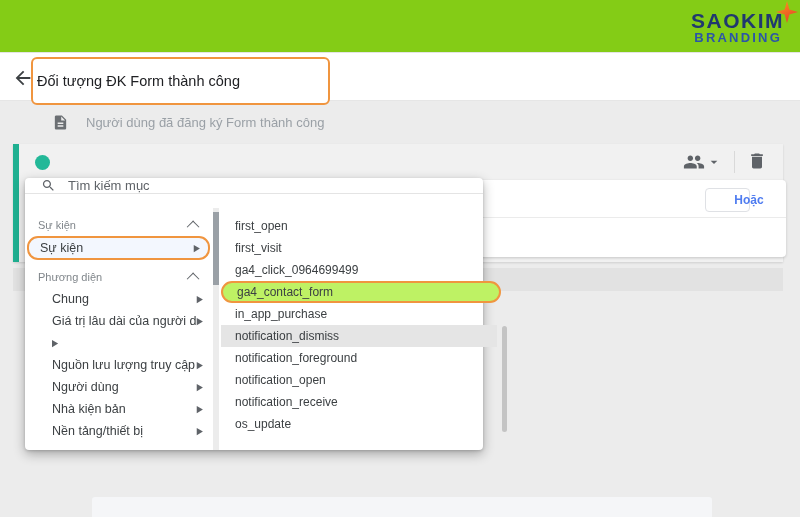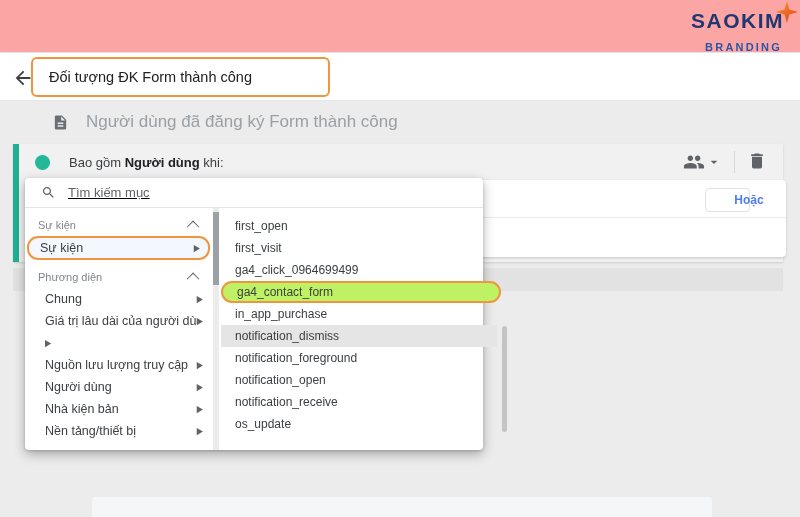--- a/index.html
+++ b/index.html
@@ -1,36 +1,36 @@
 <!DOCTYPE html>
 <html><head>
 <meta charset="utf-8">
 <style>
   * { margin:0; padding:0; box-sizing:border-box; }
   html,body { width:800px; height:517px; }
   body { font-family:"Liberation Sans", sans-serif; background:#ececec; overflow:hidden; }
   .screen { position:relative; width:800px; height:517px; background:#ececec; }
 
   
-  .topbar { position:absolute; left:0; top:0; width:800px; height:53px; background:#fca5a5; border-bottom:1px solid #e4e4e4; }
+  .topbar { position:absolute; left:0; top:0; width:800px; height:53px; background:#84cc16; border-bottom:1px solid #e4e4e4; }
   .brand { position:absolute; right:16px; top:10px; text-align:right; line-height:1; }
   .brand-row { position:relative; display:inline-block; }
   .brand-name { font-size:21px; font-weight:bold; letter-spacing:1.5px; color:#20386f; }
   .brand-star { position:absolute; right:-14px; top:-9px; width:22px; height:22px; }
-  .brand-tagline { font-size:11px; font-weight:bold; letter-spacing:2.2px; color:#2b55a8; margin-top:11px; padding-right:2px; }
+  .brand-tagline { font-size:13px; font-weight:bold; letter-spacing:2.2px; color:#2b55a8; margin-top:0; padding-right:2px; }
 
   
   .titlebar { position:absolute; left:0; top:53px; width:800px; height:48px; background:#ffffff; border-bottom:1px solid #e6e6e6; }
   .back-btn { position:absolute; left:12px; top:14px; width:22px; height:22px; color:#3c4043; cursor:pointer; }
-  .title-input { position:absolute; left:31px; top:4px; width:299px; height:40px; border:2px solid #f0953f; border-radius:6px; background:#fff; font-family:"Liberation Sans",sans-serif; font-size:14.5px; color:#202124; padding:0 16px; outline:none; }
+  .title-input { position:absolute; left:31px; top:4px; width:299px; height:48px; border:2px solid #f0953f; border-radius:6px; background:#fff; font-family:"Liberation Sans",sans-serif; font-size:14.5px; color:#202124; padding:0 4px; outline:none; }
 
   
   .desc-row { position:absolute; left:0; top:101px; width:800px; height:42px; display:flex; align-items:center; }
   .desc-icon { margin-left:52px; width:17px; height:17px; color:#6b6f73; flex:none; }
-  .desc-text { margin-left:17px; font-size:17px; color:#9aa0a6; }
+  .desc-text { margin-left:17px; font-size:13px; color:#9aa0a6; }
 
   
   .card { position:absolute; left:13px; top:144px; width:770px; height:118px; background:#f1f1f1; border-left:6px solid #1fb091; box-shadow:0 1px 2px rgba(0,0,0,.12); }
   .card-header { position:absolute; left:0; top:0; right:0; height:36px; display:flex; align-items:center; }
   .include-dot { width:15px; height:15px; border-radius:50%; background:#23b898; margin-left:16px; flex:none; }
   .include-text { margin-left:19px; font-size:13px; color:#3c4043; }
   .include-text b { color:#202124; }
   .header-actions { position:absolute; right:14px; top:0; height:36px; display:flex; align-items:center; }
   .icon-btn { width:22px; height:22px; color:#5f6368; cursor:pointer; }
   .caret-icon { width:16px; height:16px; color:#5f6368; margin-left:1px; cursor:pointer; }
@@ -38,31 +38,31 @@
 
   .condition-panel { position:absolute; left:12px; top:36px; width:755px; height:77px; background:#ffffff; border-radius:4px; box-shadow:0 1px 3px rgba(0,0,0,.18); }
   .condition-divider { position:absolute; left:0; top:37px; width:100%; height:1px; background:#ebebeb; }
   .or-button { position:absolute; right:36px; top:8px; width:41px; height:24px; border:1px solid #dfe1e5; border-radius:4px; background:#fff; color:#4f7cf0; font-size:12px; font-weight:bold; display:flex; align-items:center; justify-content:center; cursor:pointer;padding-left:43px; }
 
   .gray-band { position:absolute; left:13px; top:268px; width:770px; height:23px; background:#e2e2e2; }
   .bottom-card { position:absolute; left:92px; top:497px; width:620px; height:20px; background:#f5f6f8; border-radius:3px 3px 0 0; }
 
   
   .dropdown { position:absolute; left:25px; top:178px; width:458px; height:272px; background:#fff; border-radius:4px; box-shadow:0 4px 12px rgba(0,0,0,.3), 0 1px 3px rgba(0,0,0,.16); z-index:10; }
-  .search-row { position:absolute; left:0; top:0; width:100%; height:30px; border-bottom:1px solid #e4e4e4; display:flex; align-items:center;text-decoration:underline; }
+  .search-row { position:absolute; left:0; top:0; width:100%; height:16px; border-bottom:1px solid #e4e4e4; display:flex; align-items:center; }
   .search-icon { width:15px; height:15px; color:#5f6368; margin-left:16px; flex:none; }
   .search-input { border:none; outline:none; background:transparent; margin-left:12px; flex:1; font-family:"Liberation Sans",sans-serif; font-size:13px; color:#3c4043; }
   .search-input::placeholder { color:#5f6368; opacity:1; }
 
   .left-col { position:absolute; left:0; top:30px; width:188px; height:242px; padding-top:6px; overflow:hidden; }
   .section-header { height:22px; display:flex; align-items:center; padding:0 14px 0 13px; cursor:pointer; }
   .section-header + .section-header, .left-item + .section-header { margin-top:6px; }
   .sh-label { font-size:11px; color:#80868b; flex:1; }
   .chev-up { width:9px; height:9px; border-left:1.6px solid #5f6368; border-top:1.6px solid #5f6368; transform:rotate(45deg) translateY(2px); flex:none; }
-  .left-item { height:22px; display:flex; align-items:center; padding:0 10px 0 20px; cursor:pointer; }
+  .left-item { height:22px; display:flex; align-items:center; padding:0 10px 0 27px; cursor:pointer; }
   .left-item .li-label { font-size:12.5px; color:#3c4043; flex:1; white-space:nowrap; overflow:hidden; }
   .arrow-right { font-size:8px; color:#5f6368; flex:none; transform:scaleY(1.15); }
   .left-item.selected { height:24px; border:2px solid #f0953f; border-radius:11px; background:#f3f7fe; margin:0 3px 0 2px; padding:0 8px 0 11px; }
 
   .left-scrollbar { position:absolute; left:188px; top:30px; width:6px; height:242px; background:#ececec; }
   .left-scroll-thumb { position:absolute; left:0; top:4px; width:6px; height:73px; background:#9aa0a6; }
 
   .event-list { position:absolute; left:196px; top:30px; width:281px; height:242px; padding-top:7px; overflow:hidden; }
   .event-item { height:22px; line-height:22px; padding-left:14px; font-size:12px; color:#3c4043; white-space:nowrap; cursor:pointer; }
   .event-item.hover { background:#e5e5e5; width:276px; }
@@ -112,25 +112,20 @@
       <svg viewBox="0 0 24 24" width="17" height="17" fill="currentColor">
         <path d="M14 2H6c-1.1 0-2 .9-2 2v16c0 1.1.9 2 2 2h12c1.1 0 2-.9 2-2V8l-6-6zm2 16H8v-2h8v2zm0-4H8v-2h8v2zm-3-5V3.5L18.5 9H13z"></path>
       </svg>
     </span>
     <span class="desc-text">Người dùng đã đăng ký Form thành công</span>
   </div>
 
   <div class="card">
     <div class="card-header">
       <span class="include-dot"></span>
-      <span class="include-text">
-        <span>Bao gồm</span>
-         <b>Người dùng</b> 
-        <span>khi:</span>
-      </span>
       <div class="header-actions">
         <span class="icon-btn">
           <svg viewBox="0 0 24 24" width="22" height="22" fill="currentColor">
             <path d="M16 11c1.66 0 2.99-1.34 2.99-3S17.66 5 16 5c-1.66 0-3 1.34-3 3s1.34 3 3 3zm-8 0c1.66 0 2.99-1.34 2.99-3S9.66 5 8 5C6.34 5 5 6.34 5 8s1.34 3 3 3zm0 2c-2.33 0-7 1.17-7 3.5V19h14v-2.5c0-2.33-4.67-3.5-7-3.5zm8 0c-.29 0-.62.02-.97.05 1.16.84 1.97 1.97 1.97 3.45V19h6v-2.5c0-2.33-4.67-3.5-7-3.5z"></path>
           </svg>
         </span>
         <span class="caret-icon">
           <svg viewBox="0 0 24 24" width="16" height="16" fill="currentColor">
               <path d="M7 10l5 5 5-5z"></path>
             </svg>

